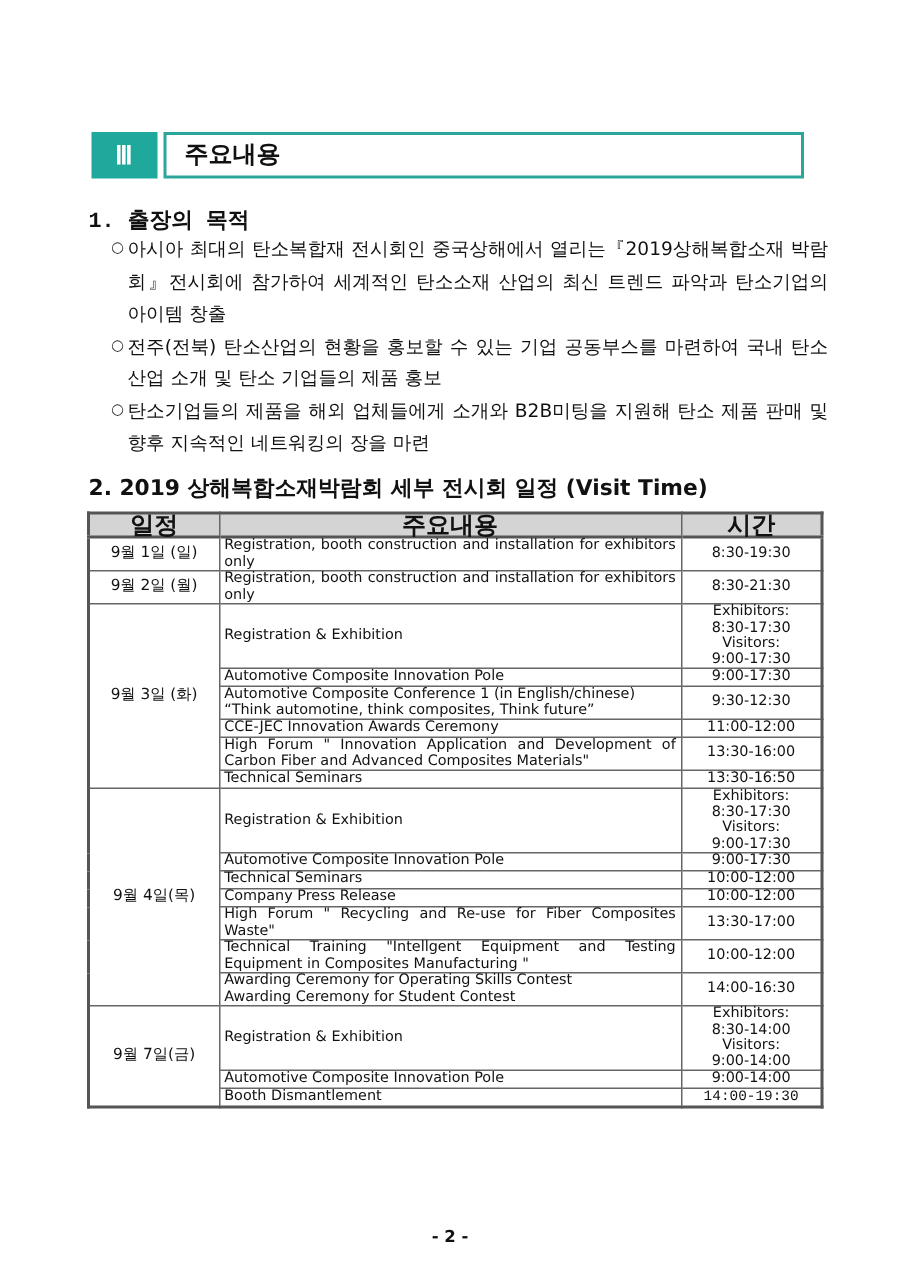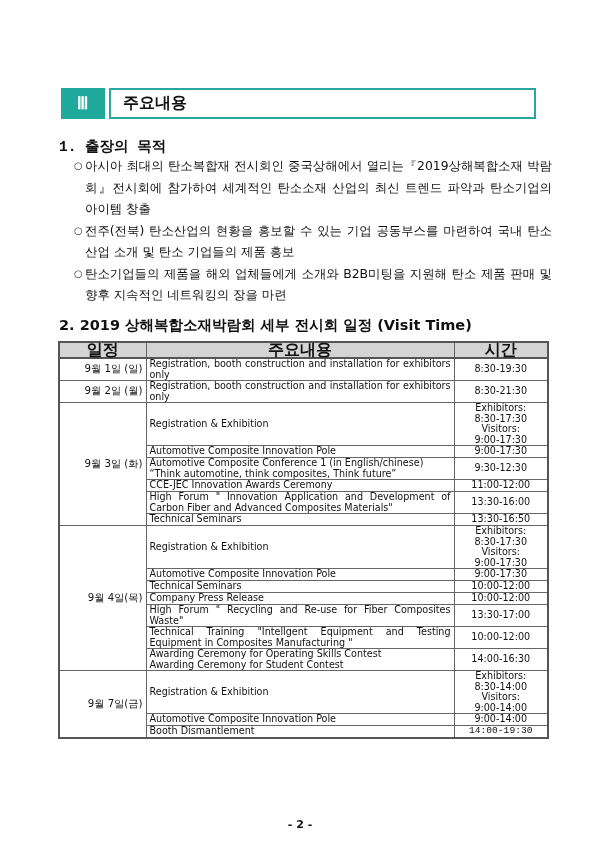--- a/index.html
+++ b/index.html
@@ -12,21 +12,21 @@
   .title-box { margin-left:4px; flex:1; border:2px solid #2aa69c; box-sizing:border-box; height:31px;
                display:flex; align-items:center; padding-left:12px; font-weight:bold; font-size:16px; }
   h2.sec { position:absolute; left:59px; margin:0; font-size:14.5px; font-weight:bold; }
   .bullets { position:absolute; left:74px; width:478px; font-size:12.4px; line-height:21.5px; margin:0; padding:0; list-style:none; }
   .bullets li { position:relative; padding-left:11px; text-align:justify; text-align-last:left; }
   .bullets li .mark { position:absolute; left:0; top:0; font-size:10px; color:#333; }
   table.sched { position:absolute; left:58px; top:341px; width:489px; border-collapse:collapse;
                 font-size:9.6px; line-height:10.5px; border:2px solid #555; table-layout:fixed; }
   table.sched th, table.sched td { border:1px solid #666; padding:0 3px; vertical-align:middle; }
   table.sched th { background:#d4d4d4; font-size:16px; font-weight:bold; height:14px; border-bottom:2px solid #555; }
-  table.sched td.date { text-align:right; font-size:10.2px; }
+  table.sched td.date { text-align:center; font-size:10.2px; }
   table.sched td.time { text-align:center; }
   table.sched td.act { text-align:justify; text-align-last:left; }
   .footer { position:absolute; top:818px; left:0; width:600px; text-align:center; font-size:11px; font-weight:bold; }
 </style>
 </head>
 <body>
 
 <div class="section-header">
   <div class="roman-box">Ⅲ</div>
   <div class="title-box">주요내용</div>

